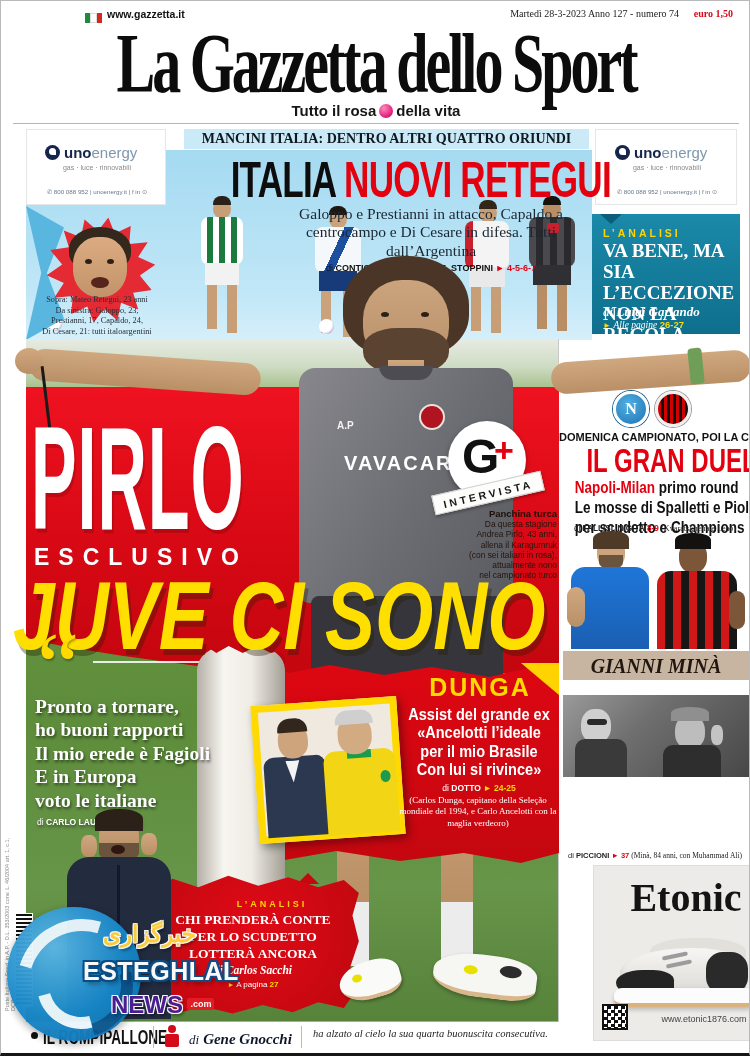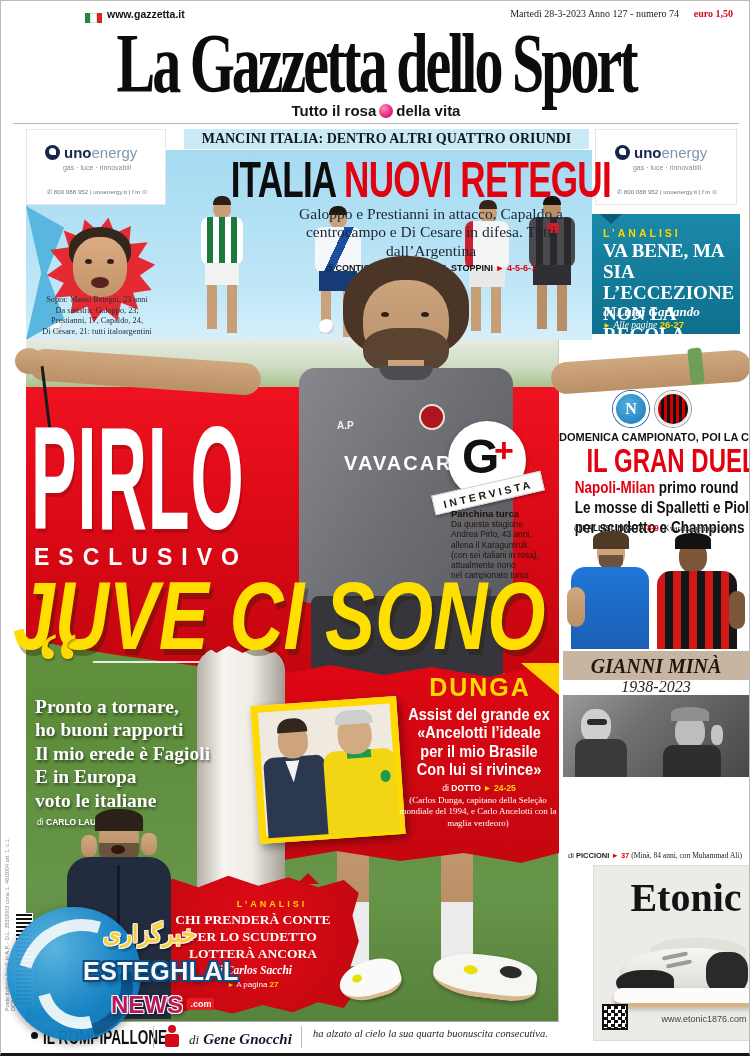--- a/index.html
+++ b/index.html
@@ -1,21 +1,21 @@
 <!DOCTYPE html>
 <html lang="it"><head>
 <meta charset="utf-8">
 <style>
   html,body{margin:0;padding:0;background:#dcdcdc;}
   .page{position:relative;width:750px;height:1056px;background:#fff;margin:0 auto;overflow:hidden;
         font-family:"Liberation Sans",sans-serif;border:1px solid #b9b9b9;border-bottom:3px solid #161616;box-sizing:border-box;}
   .a{position:absolute;}
   .ser{font-family:"Liberation Serif",serif;}
   .c{text-align:center;}
-  .r{}
+  .r{text-align:right;}
   .nw{white-space:nowrap;}
   .red{color:#e3000f;}
   .yel{color:#ffd900;}
   .b{font-weight:bold;}
   .x9{font-weight:900;}
   .it{font-style:italic;}
   .flag i{display:inline-block;width:5px;height:10px;}
   .ball{display:inline-block;width:14px;height:14px;border-radius:50%;background:radial-gradient(circle at 35% 30%,#ff8ab8,#e0187a 70%);vertical-align:-2px;margin:0 3px;}
   .star12{clip-path:polygon(50% 0,58% 14%,72% 5%,73% 22%,90% 18%,83% 33%,100% 38%,87% 50%,100% 62%,83% 67%,90% 82%,73% 78%,72% 95%,58% 86%,50% 100%,42% 86%,28% 95%,27% 78%,10% 82%,17% 67%,0 62%,13% 50%,0 38%,17% 33%,10% 18%,27% 22%,28% 5%,42% 14%);}
   .skin{background:linear-gradient(180deg,#d0a87f,#b98f66);}
@@ -316,21 +316,20 @@
     <div class="a" style="left:10px;top:32px;width:78px;height:82px;border-radius:14px 14px 0 0;background:linear-gradient(180deg,#1f76d8,#1a5fb2);"></div>
     <div class="a skin" style="left:6px;top:52px;width:18px;height:40px;border-radius:10px;"></div>
     <div class="a" style="left:118px;top:6px;width:28px;height:32px;border-radius:45%;background:#7b5638;"></div>
     <div class="a" style="left:114px;top:-2px;width:36px;height:16px;border-radius:45% 45% 0 0;background:#141210;"></div>
     <div class="a" style="left:96px;top:36px;width:80px;height:78px;border-radius:14px 14px 0 0;background:repeating-linear-gradient(90deg,#d01818 0 8px,#161616 8px 16px);"></div>
     <div class="a skin" style="left:168px;top:56px;width:16px;height:38px;border-radius:10px;background:#7b5638;"></div>
   </div>
 
   <div class="a" style="left:562px;top:650px;width:186px;height:29px;background:#c7b5a2;">
     <div class="c ser x9 it" style="font-size:20px;color:#221710;padding-top:4px;">GIANNI MINÀ</div>
-    <div class="c ser it" style="font-size:16px;color:#2b1e14;">1938-2023</div>
   </div>
   <div class="a" style="left:562px;top:694px;width:186px;height:82px;background:linear-gradient(135deg,#9a9a9a,#6f6f6f 40%,#474747);">
     <div class="a" style="left:18px;top:14px;width:30px;height:34px;border-radius:45%;background:#cfcfcf;"></div>
     <div class="a" style="left:12px;top:44px;width:52px;height:38px;border-radius:10px 10px 0 0;background:#3a3a3a;"></div>
     <div class="a" style="left:24px;top:24px;width:20px;height:6px;background:#2a2a2a;border-radius:3px;"></div>
     <div class="a" style="left:112px;top:20px;width:30px;height:34px;border-radius:45%;background:#bdbdbd;"></div>
     <div class="a" style="left:108px;top:12px;width:38px;height:14px;border-radius:45% 45% 0 0;background:#8f8f8f;"></div>
     <div class="a" style="left:100px;top:50px;width:58px;height:32px;border-radius:10px 10px 0 0;background:#2e2e2e;"></div>
     <div class="a" style="left:148px;top:30px;width:12px;height:20px;border-radius:40%;background:#c4c4c4;"></div>
   </div>
@@ -380,18 +379,18 @@
   <div class="a vtext" style="left:31px;top:915px;height:60px;font-size:7px;color:#222;">30328</div>
 
   <div class="a" style="left:6px;top:898px;width:232px;height:152px;z-index:30;opacity:.97;">
     <div class="a" style="left:0;top:8px;width:134px;height:134px;border-radius:50%;background:radial-gradient(circle at 35% 30%,#5cb6e3,#1787c8 55%,#0e6aa8);box-shadow:0 3px 8px rgba(0,0,0,.35);"></div>
     <div class="wm-arc" style="left:10px;top:20px;width:106px;height:106px;border-top-color:#eaf6fc;transform:rotate(-28deg);"></div>
     <div class="wm-arc" style="left:22px;top:34px;width:80px;height:80px;border-top-color:#0b568e;transform:rotate(120deg);"></div>
     <div class="wm-arc" style="left:30px;top:42px;width:64px;height:64px;border-top-color:#eaf6fc;transform:rotate(210deg);"></div>
     <div class="a x9" style="left:96px;top:22px;font-size:23px;color:#ffd23a;direction:rtl;text-shadow:-1px -1px 0 #fff,1px -1px 0 #fff,-1px 1px 0 #fff,1px 1px 0 #fff,2px 3px 3px rgba(0,0,0,.4);">خبرگزاری</div>
     <div class="a x9" style="left:76px;top:58px;font-size:25px;letter-spacing:.5px;color:#fff;text-shadow:-2px -2px 0 #0a4e86,2px -2px 0 #0a4e86,-2px 2px 0 #0a4e86,2px 2px 0 #0a4e86,3px 4px 4px rgba(0,0,0,.4);">ESTEGHLAL</div>
     <div class="a nw" style="left:104px;top:92px;">
-      <span class="x9" style="font-size:24px;color:#be185d;text-shadow:-1px -1px 0 #fff,1px -1px 0 #fff,-1px 1px 0 #fff,1px 1px 0 #fff,2px 3px 3px rgba(0,0,0,.4);">NEWS</span>
+      <span class="x9" style="font-size:24px;color:#4c1d95;text-shadow:-1px -1px 0 #fff,1px -1px 0 #fff,-1px 1px 0 #fff,1px 1px 0 #fff,2px 3px 3px rgba(0,0,0,.4);">NEWS</span>
       <span style="font-size:9px;font-weight:bold;color:#fff;background:#e31d23;padding:1px 3px;border-radius:2px;vertical-align:6px;">.com</span>
     </div>
   </div>
 
 </div>
 
 </body></html>

